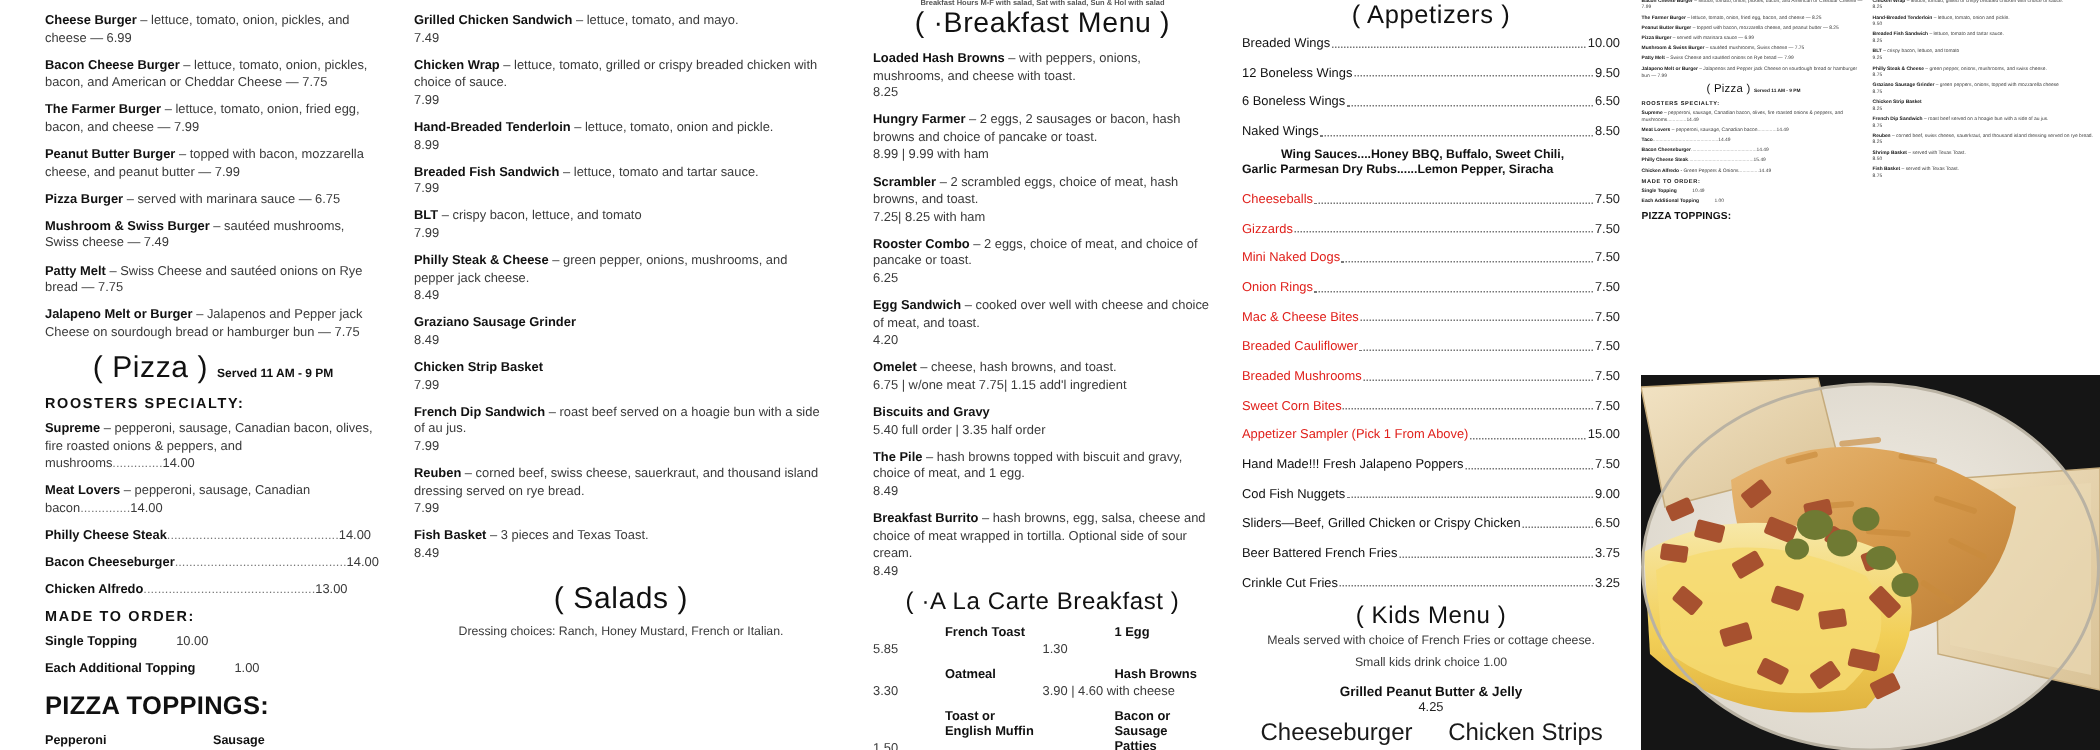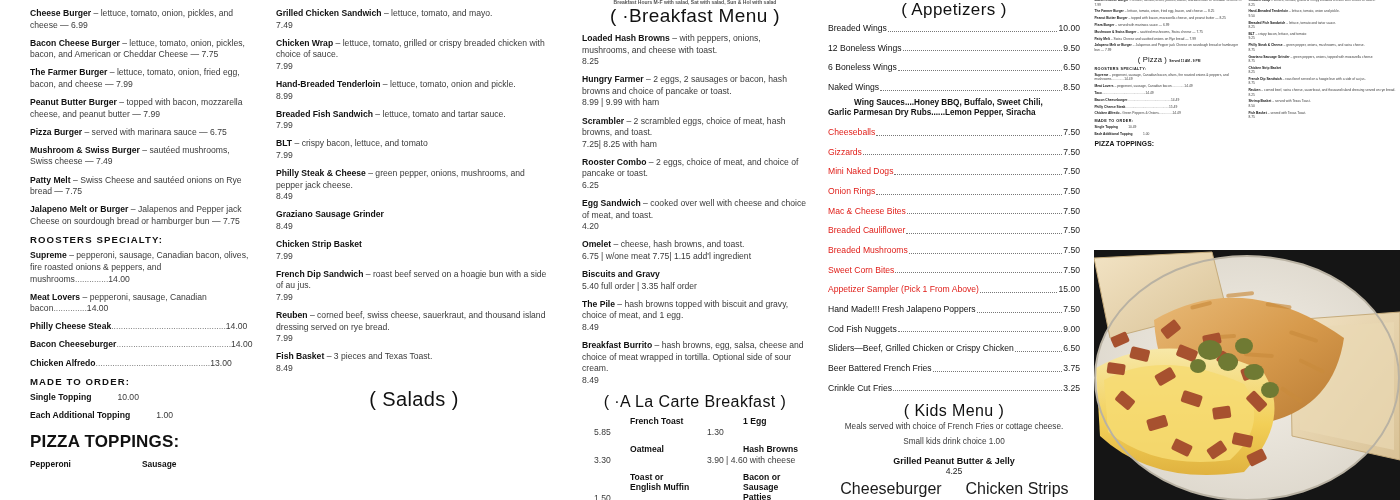--- a/index.html
+++ b/index.html
@@ -49,21 +49,21 @@
   .row .nm { font-weight:normal; color:#111; white-space:nowrap; }
   .row .dots { flex:1; border-bottom:1px dotted #777; margin:0 1px 2.5px 1px; height:1px; min-width:6px; }
   .row .pr { color:#222; white-space:nowrap; font-weight:normal; }
   .row.red .nm { color:#e0201b; }
   .row.red .pr { color:#222; }
 
   
   .twocol { display:flex; }
   .twocol > div { flex:1; }
   .tcrow { font-size:8.6px; font-weight:bold; color:#111; margin:0 0 1px 0;padding-left:48px; }
-  .tcprice { font-size:8.6px; font-weight:normal; color:#3a3a3a; margin:0 0 7px 12px; }
+  .tcprice { font-size:8.6px; font-weight:normal; color:#3a3a3a; margin:0 0 7px 0; }
 
   .toppings-list div { font-size:8.4px; font-weight:bold; color:#111; margin-bottom:8px; }
 
   .note { font-size:8.2px; color:#3a3a3a; text-align:center; line-height:1.3; margin:0 0 4px 0;}
 
   .kid-center { text-align:center; }
   .kid-center .kname { font-size:9px; font-weight:bold; color:#111; }
   .kid-center .kprice { font-size:8.6px; color:#222; margin-bottom:4px; }
   .kidgrid { display:flex; text-align:center; }
   .kidgrid > div { flex:1; }
@@ -106,20 +106,24 @@
         <p class="item"><b>Cheese Burger</b><span> – lettuce, tomato, onion, pickles, and cheese — 6.99</span></p>
         <p class="item"><b>Bacon Cheese Burger</b><span> – lettuce, tomato, onion, pickles, bacon, and American or Cheddar Cheese — 7.75</span></p>
         <p class="item"><b>The Farmer Burger</b><span> – lettuce, tomato, onion, fried egg, bacon, and cheese — 7.99</span></p>
         <p class="item"><b>Peanut Butter Burger</b><span> – topped with bacon, mozzarella cheese, and peanut butter — 7.99</span></p>
         <p class="item"><b>Pizza Burger</b><span> – served with marinara sauce — 6.75</span></p>
         <p class="item"><b>Mushroom &amp; Swiss Burger</b><span> – sautéed mushrooms, Swiss cheese — 7.49</span></p>
         <p class="item"><b>Patty Melt</b><span> – Swiss Cheese and sautéed onions on Rye bread — 7.75</span></p>
         <p class="item"><b>Jalapeno Melt or Burger</b><span> – Jalapenos and Pepper jack Cheese on sourdough bread or hamburger bun — 7.75</span></p>
       </div>
 
+    <div class="sectionhead">
+      <span>( Pizza )</span>
+      <span class="sm">Served 11 AM - 9 PM</span>
+    </div>
 
     <div class="subhead">ROOSTERS SPECIALTY:</div>
     <div id="specialtyList">
         <p class="item"><b>Supreme</b><span> – pepperoni, sausage, Canadian bacon, olives, fire roasted onions &amp; peppers, and mushrooms</span><span style="color:#777">..............</span><span class="price">14.00</span></p>
         <p class="item"><b>Meat Lovers</b><span> – pepperoni, sausage, Canadian bacon</span><span style="color:#777">..............</span><span class="price">14.00</span></p>
         <p class="item"><b>Philly Cheese Steak</b><span style="color:#777">................................................</span><span class="price">14.00</span></p>
         <p class="item"><b>Bacon Cheeseburger</b><span style="color:#777">................................................</span><span class="price">14.00</span></p>
         <p class="item"><b>Chicken Alfredo</b><span style="color:#777">................................................</span><span class="price">13.00</span></p>
       </div>
 
@@ -148,20 +152,21 @@
         <p class="item"><b>Breaded Fish Sandwich</b><span> – lettuce, tomato and tartar sauce.</span><br><span class="price">7.99</span></p>
         <p class="item"><b>BLT</b><span> – crispy bacon, lettuce, and tomato</span><br><span class="price">7.99</span></p>
         <p class="item"><b>Philly Steak &amp; Cheese</b><span> – green pepper, onions, mushrooms, and pepper jack cheese.</span><br><span class="price">8.49</span></p>
         <p class="item"><b>Graziano Sausage Grinder</b><br><span class="price">8.49</span></p>
         <p class="item"><b>Chicken Strip Basket</b><br><span class="price">7.99</span></p>
         <p class="item"><b>French Dip Sandwich</b><span> – roast beef served on a hoagie bun with a side of au jus.</span><br><span class="price">7.99</span></p>
         <p class="item"><b>Reuben</b><span> – corned beef, swiss cheese, sauerkraut, and thousand island dressing served on rye bread.</span><br><span class="price">7.99</span></p>
         <p class="item"><b>Fish Basket</b><span> – 3 pieces and Texas Toast.</span><br><span class="price">8.49</span></p>
       </div>
     <div class="sectionhead" style="margin-top:14px;">( Salads )</div>
+    <div class="note">Dressing choices: Ranch, Honey Mustard, French or Italian.</div>
   </div>
 
   <div class="col col3" style="padding:0 10px 0 8px;">
     <div class="cutoff-top">Breakfast Hours   M-F with salad, Sat with salad, Sun &amp; Hol with salad</div>
     <div class="sectionhead" style="font-size:19px;margin:0 0 6px 0;">( ·Breakfast Menu )</div>
     <div id="breakfastList">
         <p class="item"><b>Loaded Hash Browns</b><span> – with peppers, onions, mushrooms, and cheese with toast.</span><br><span class="price">8.25</span></p>
         <p class="item"><b>Hungry Farmer</b><span> – 2 eggs, 2 sausages or bacon, hash browns and choice of pancake or toast.</span><br><span class="price">8.99  |  9.99 with ham</span></p>
         <p class="item"><b>Scrambler</b><span> – 2 scrambled eggs, choice of meat, hash browns, and toast.</span><br><span class="price">7.25|  8.25 with ham</span></p>
         <p class="item"><b>Rooster Combo</b><span> – 2 eggs, choice of meat, and choice of pancake or toast.</span><br><span class="price">6.25</span></p>

